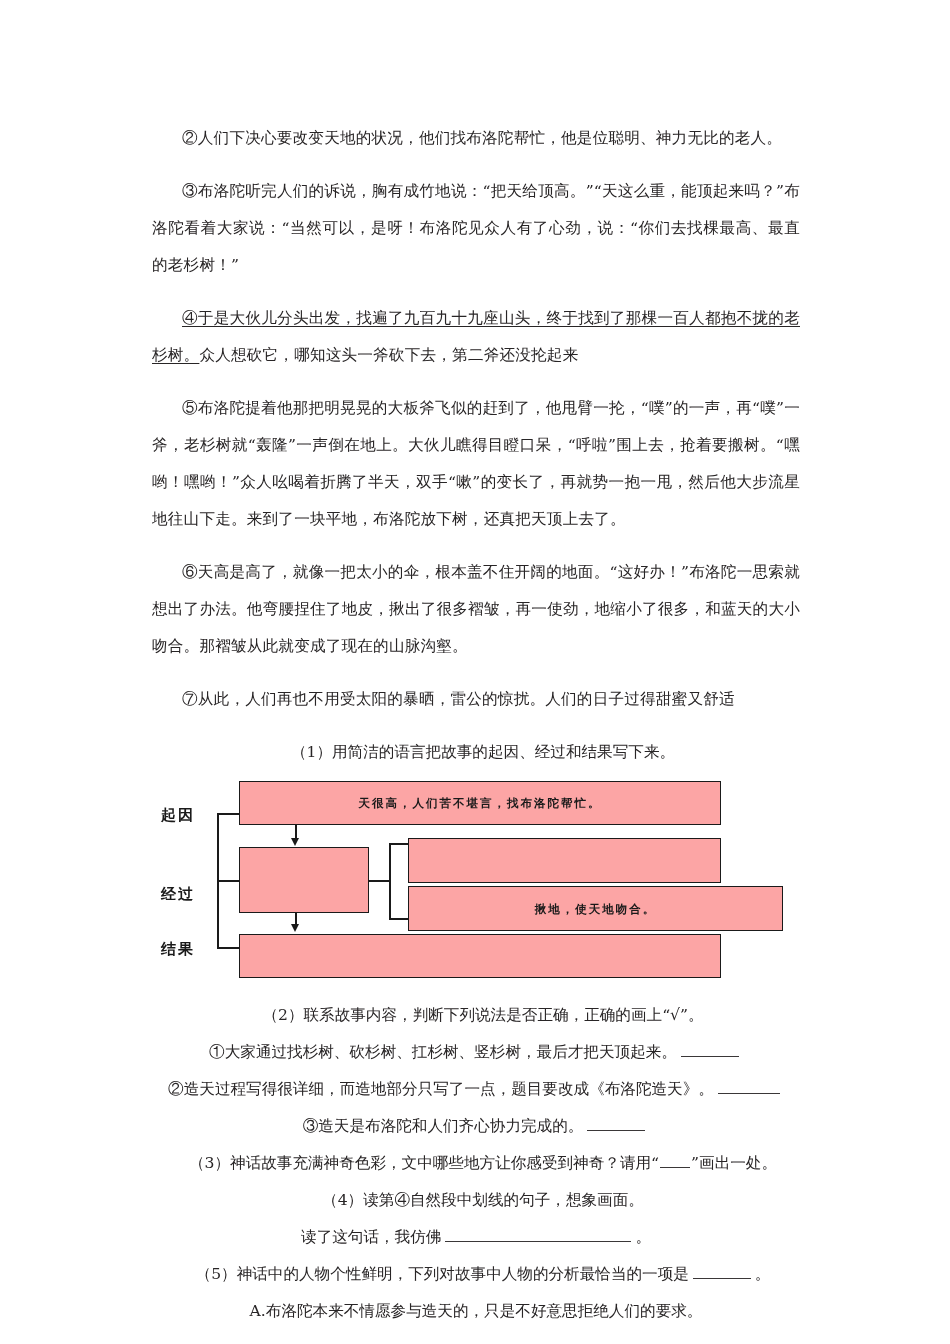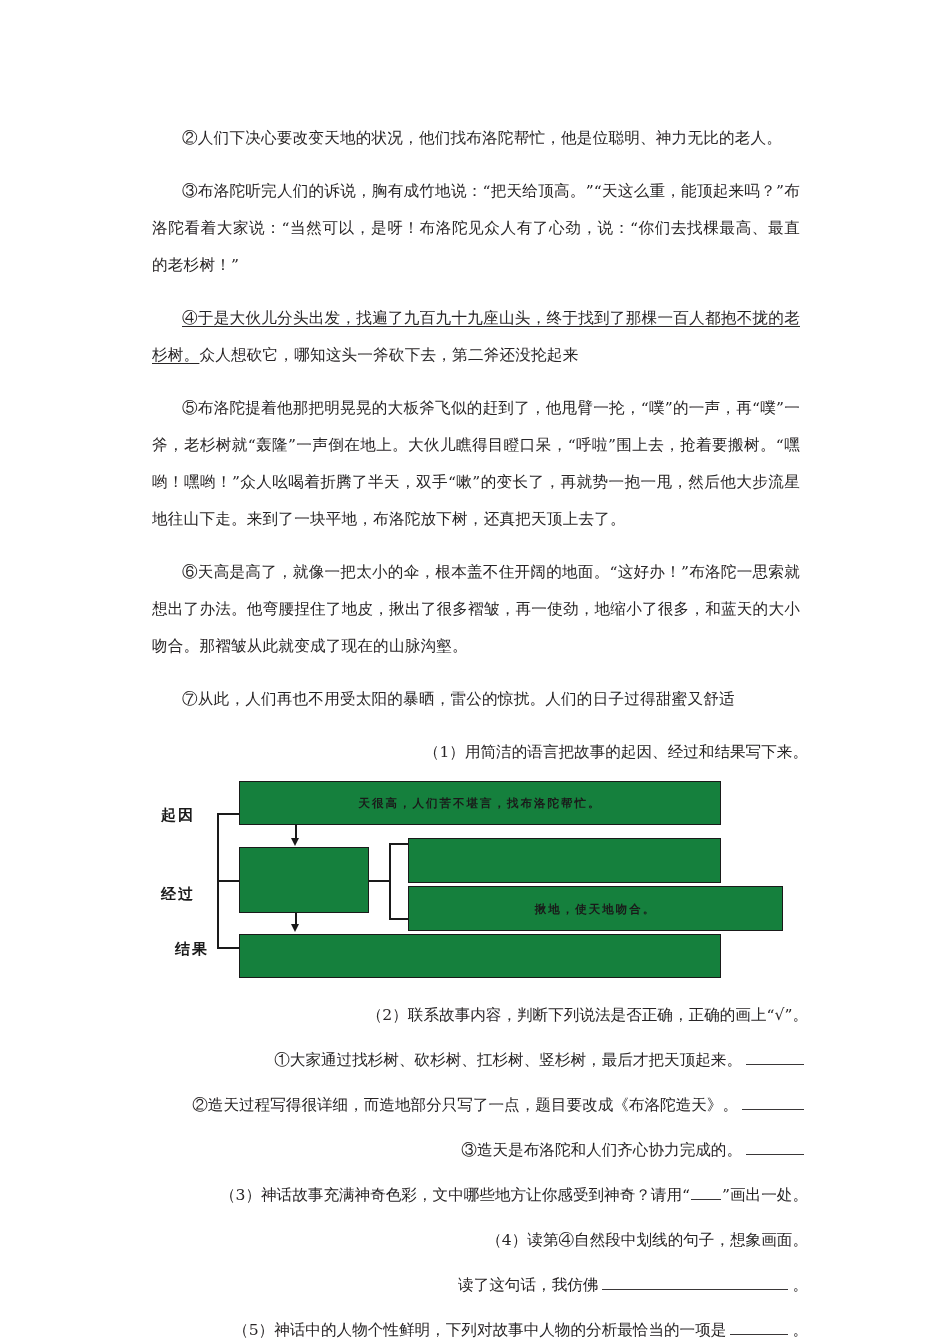--- a/index.html
+++ b/index.html
@@ -42,23 +42,23 @@
     text-indent: 30px;
   }
   .u-seg {
     text-decoration: underline;
     text-underline-offset: 3px;
     text-decoration-thickness: 1px;
   }
   .q-line {
     font-size: 15.6px;
     line-height: 37px;
-    margin: 8px;
+    margin: 0;
     color: #282526;
-    text-align: right;
+    text-align: center;
   }
   .q-head {
     text-indent: 14px;
   }
   .blank {
     display: inline-block;
     border-bottom: 1.4px solid #3a3738;
     vertical-align: baseline;
     margin: 0 4px;
   }
@@ -71,21 +71,21 @@
   .diagram {
     position: relative;
     width: 560px;
     height: 200px;
     margin: 10px 0 10px 25px;
   }
   .dbox {
     position: absolute;
     border: 1.6px solid #1a1a1a;
     box-sizing: border-box;
-    background: #15803d;
+    background: #fca5a5;
   }
   .dbox-text {
     font-family: "DejaVu Serif", "Liberation Serif", serif;
     font-size: 11.5px;
     font-weight: bold;
     letter-spacing: 2px;
     color: #1a1a1a;
     text-align: center;
     width: 100%;
     position: absolute;
@@ -143,21 +143,21 @@
     <div class="diagram">
 
       <div class="vline" style="left:56px; top:32px; height:134px;"></div>
 
       <div class="hline" style="left:56px; top:32px; width:22px;"></div>
       <div class="hline" style="left:56px; top:99px; width:22px;"></div>
       <div class="hline" style="left:56px; top:166px; width:22px;"></div>
 
       <div class="dlabel" style="left:0px; top:25px;">起因</div>
       <div class="dlabel" style="left:0px; top:104px;">经过</div>
-      <div class="dlabel" style="left:0px; top:159px;margin-left:14px;">结果</div>
+      <div class="dlabel" style="left:0px; top:159px;">结果</div>
 
       <div class="dbox" style="left:78px; top:0px; width:482px; height:44px;">
         <div class="dbox-text">天很高，人们苦不堪言，找布洛陀帮忙。</div>
       </div>
 
       <div class="vline" style="left:134px; top:44px; height:16px;"></div>
       <div class="arrow-down" style="left:130px; top:57px;"></div>
 
       <div class="dbox" style="left:78px; top:66px; width:130px; height:66px;">
         <div class="dbox-text"></div>

